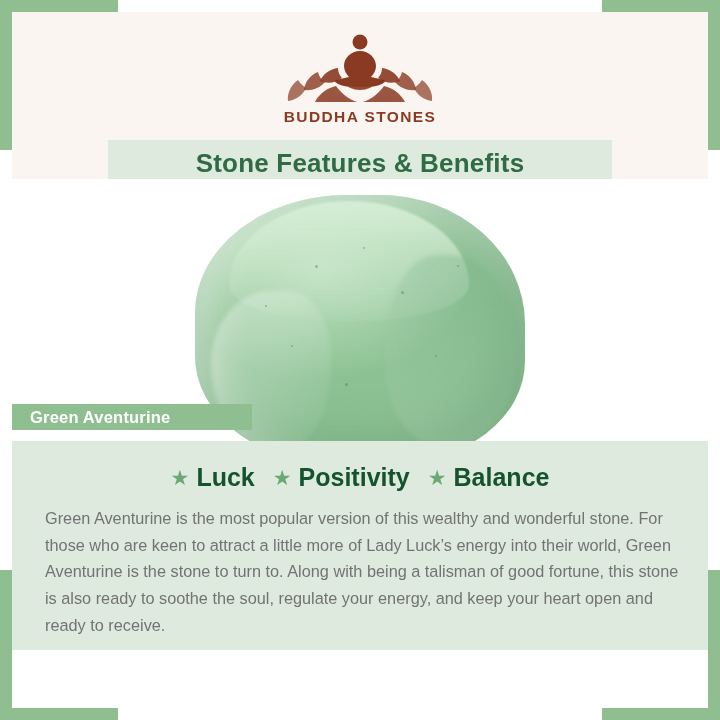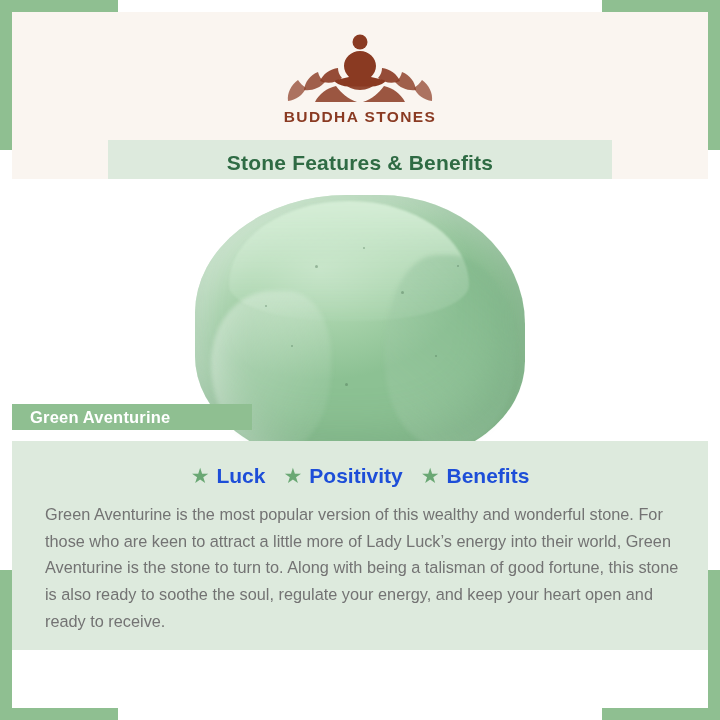--- a/index.html
+++ b/index.html
@@ -77,21 +77,21 @@
     right: 96px;
     top: 128px;
     height: 46px;
     background: #ddeadd;
     display: flex;
     align-items: center;
     justify-content: center;
   }
 
   .title-band .title-text {
-    font-size: 21px;
+    font-size: 26px;
     font-weight: bold;
     color: #2f6b44;
     letter-spacing: 0.2px;
     white-space: nowrap;
   }
 
   
   .hero {
     position: absolute;
     left: 12px;
@@ -212,23 +212,23 @@
     gap: 7px;
   }
 
   .keyword .star {
     font-size: 21px;
     color: #6aa874;
     line-height: 1;
   }
 
   .keyword .kw-label {
-    font-size: 21px;
+    font-size: 25px;
     font-weight: bold;
-    color: #1d4ed8;
+    color: #14532d;
     line-height: 1;
   }
 
   .description {
     margin: 15px 26px 0 33px;
     font-size: 16.3px;
     line-height: 1.64;
     color: #737373;
     text-align: left;
   }
@@ -321,21 +321,21 @@
         <span class="kw-label">Luck</span>
       </div>
 
       <div class="keyword">
         <span class="star">★</span>
         <span class="kw-label">Positivity</span>
       </div>
 
       <div class="keyword">
         <span class="star">★</span>
-        <span class="kw-label">Benefits</span>
+        <span class="kw-label">Balance</span>
       </div>
 
     </div>
 
     <p class="description">Green Aventurine is the most popular version of this wealthy and wonderful stone. For those who are keen to attract a little more of Lady Luck’s energy into their world, Green Aventurine is the stone to turn to. Along with being a talisman of good fortune, this stone is also ready to soothe the soul, regulate your energy, and keep your heart open and ready to receive.</p>
   </div>
 
   <div class="bottom-white"></div>
 
 </div>

